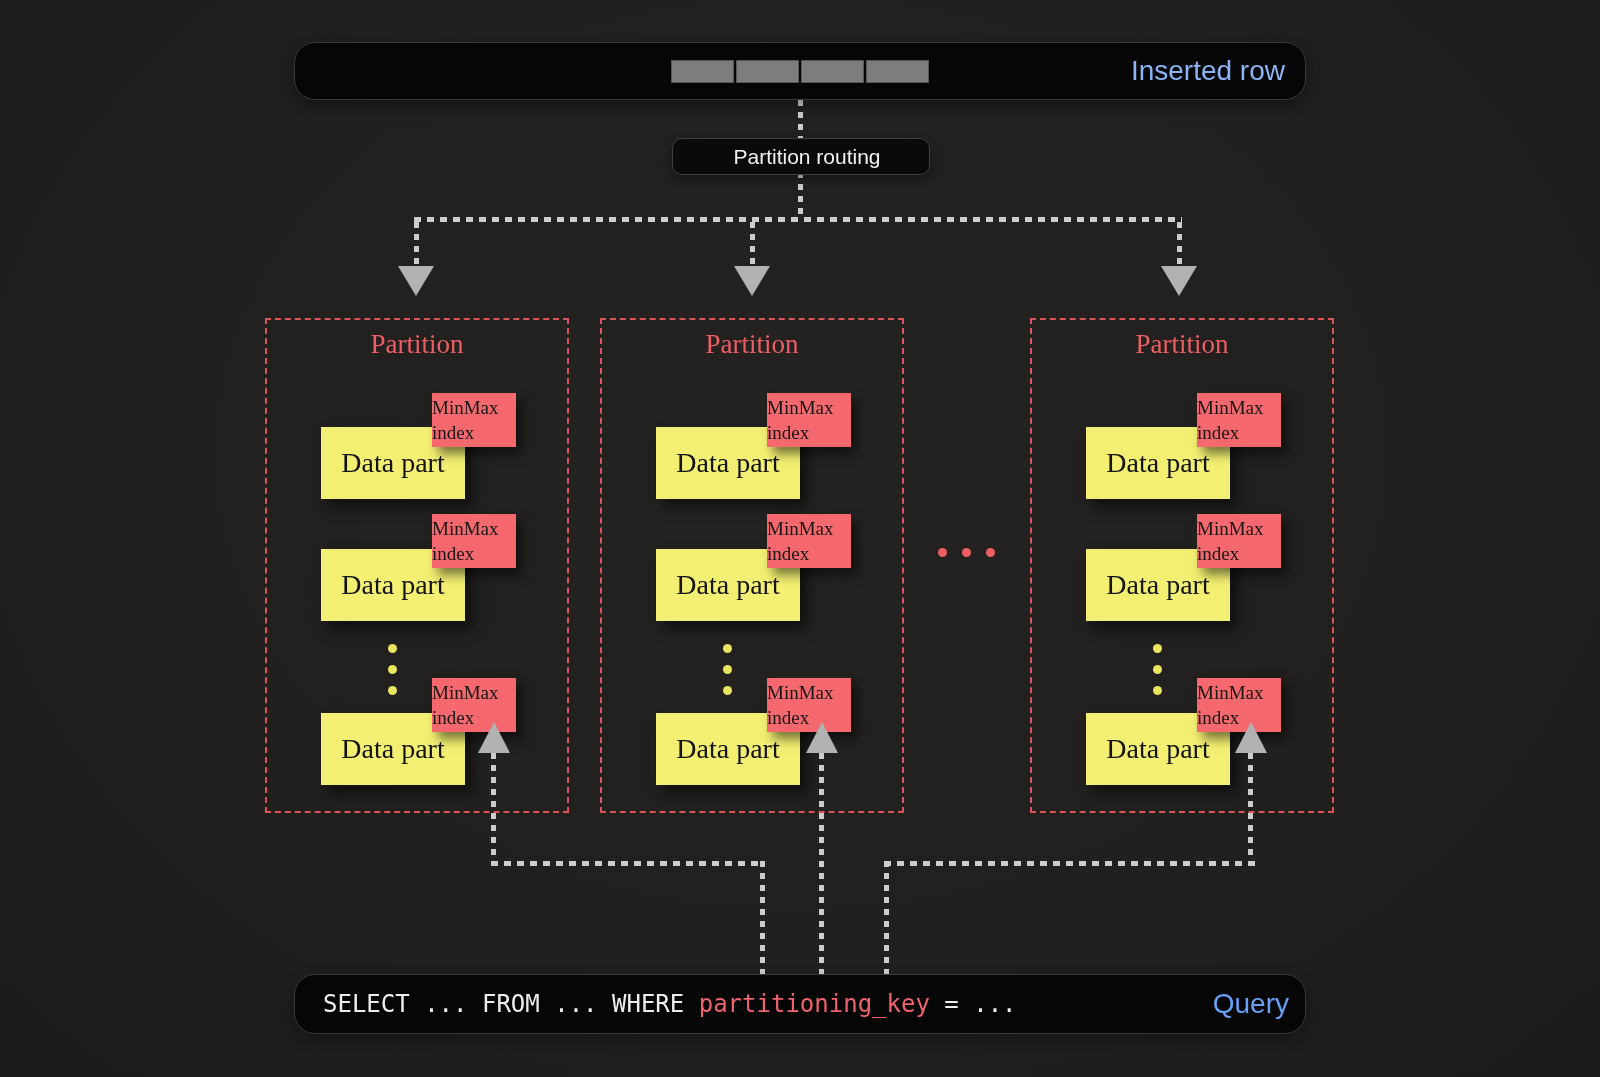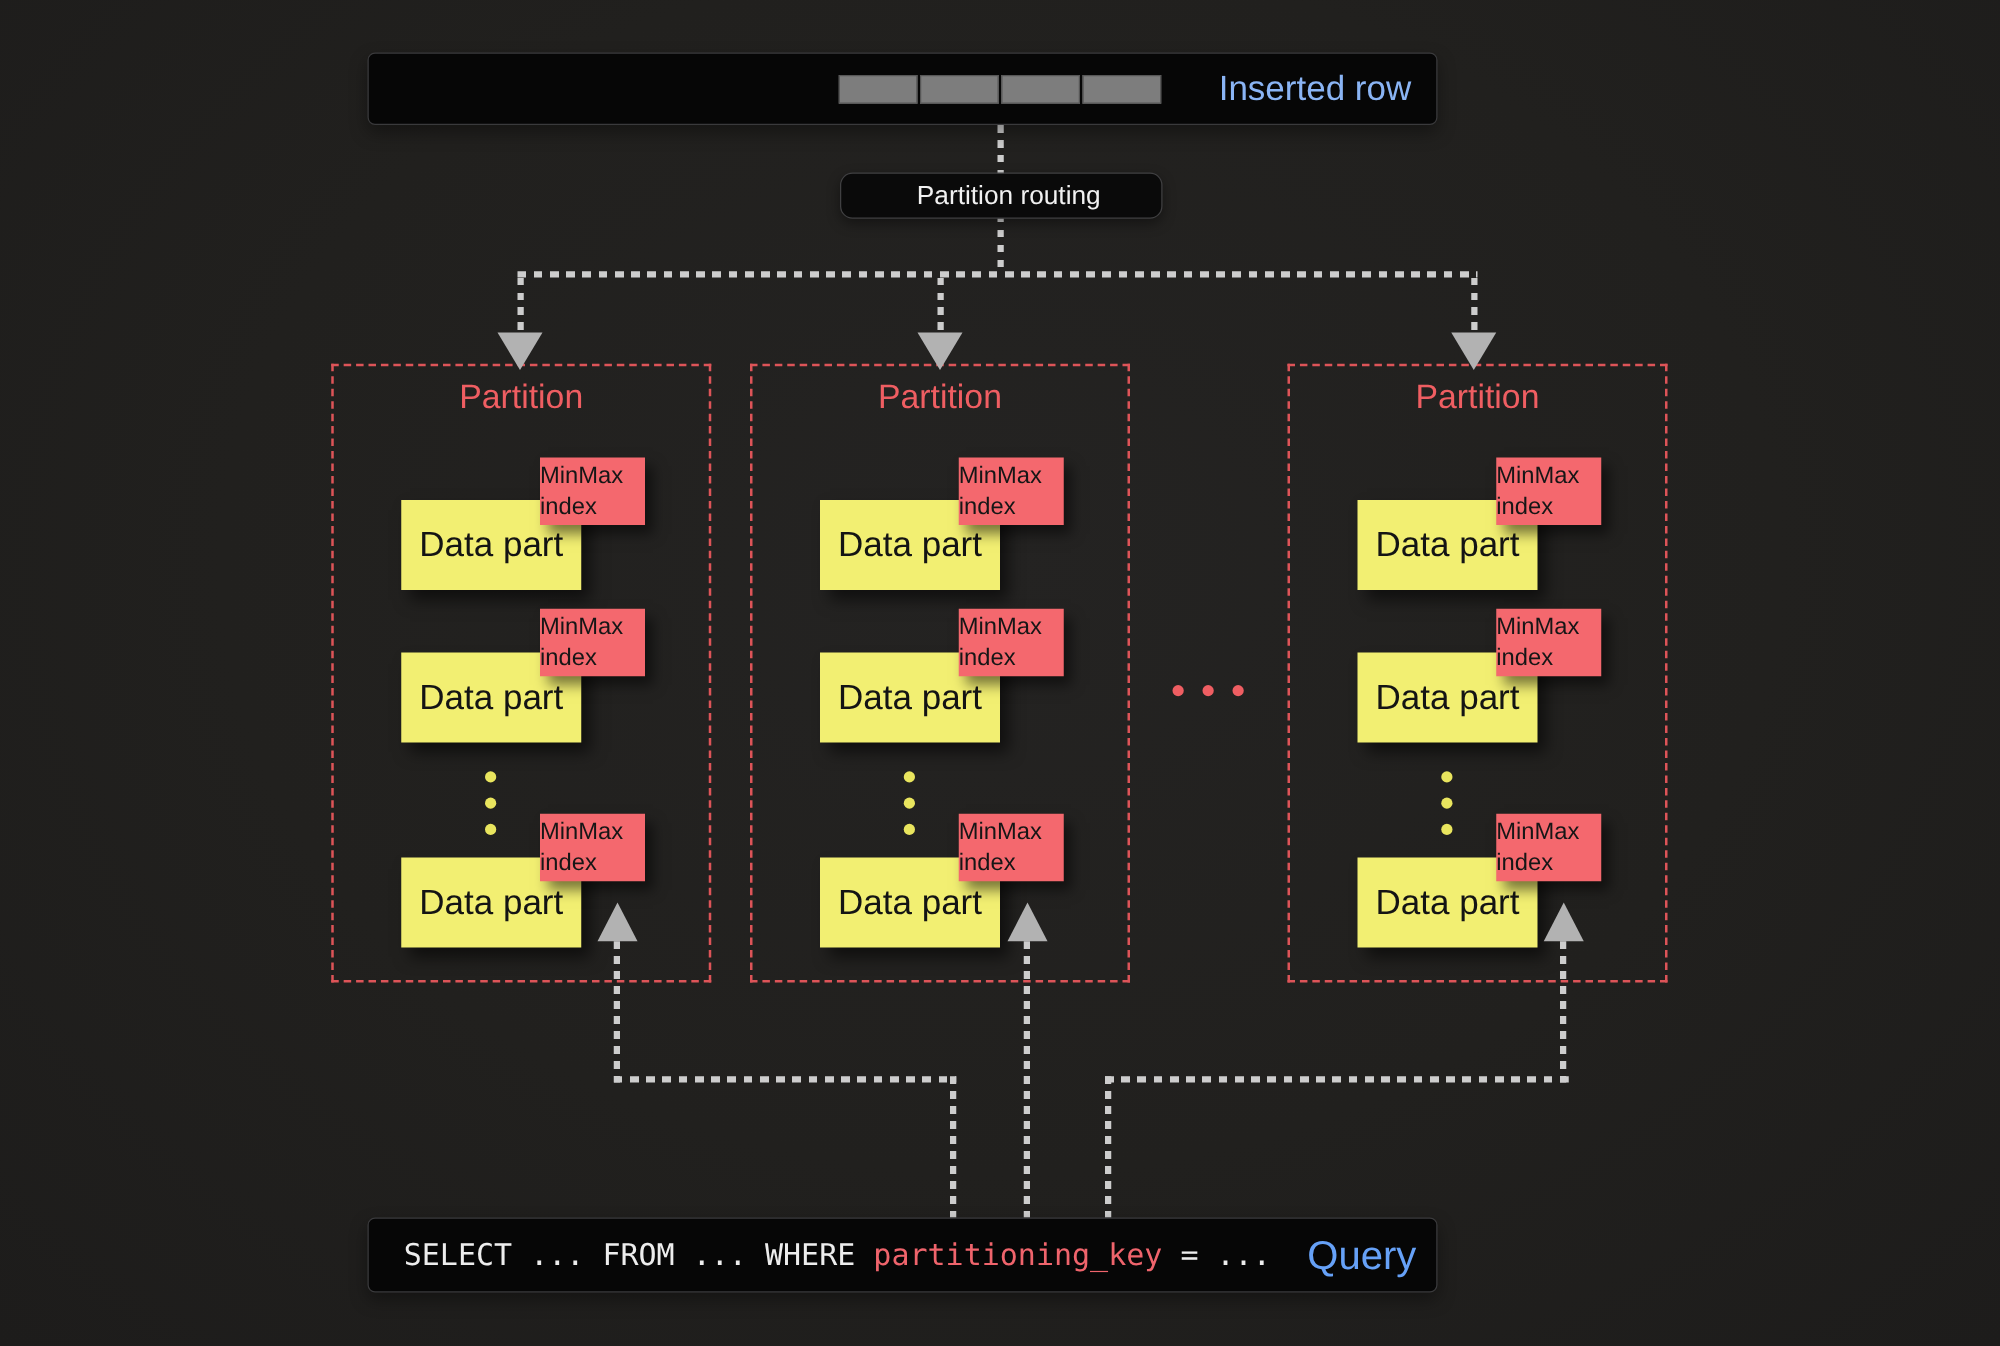--- a/index.html
+++ b/index.html
@@ -2,30 +2,30 @@
 <html><head>
 <meta charset="utf-8">
 <style>
   html,body{margin:0;padding:0;background:#191817;}
   .stage{
     position:relative;width:1600px;height:1077px;overflow:hidden;
     background:radial-gradient(ellipse at 50% 42%, #242322 0%, #21201e 55%, #1d1c1b 100%);
     font-family:"Liberation Sans", sans-serif;
   }
   
-  .bar{position:absolute;left:294px;width:856px;background:#060606;
-       border:1px solid #3a3a3c;border-radius:6px;z-index:4;
+  .bar{position:absolute;left:294px;width:1012px;background:#060606;
+       border:1px solid #3a3a3c;border-radius:21px;z-index:4;
        box-shadow:0 6px 14px rgba(0,0,0,.35);box-sizing:border-box;}
   .top-bar{top:42px;height:58px;}
   .query-bar{top:974px;height:60px;padding-left:36px;}
   .cells{position:absolute;left:376px;top:17px;width:258px;height:23px;display:flex;gap:2px;}
   .cell{flex:1;background:#7d7d7d;border:1px solid #575757;box-sizing:border-box;}
   .bar-label{position:absolute;top:0;}
   .inserted{right:20px;color:#8ab4f4;font-size:28px;line-height:56px;}
-  .querylbl{right:16px;color:#66a1f7;font-size:32px;line-height:58px;}
+  .querylbl{right:16px;color:#66a1f7;font-size:28px;line-height:58px;}
   .code{position:absolute;left:28px;top:0;line-height:58px;white-space:pre;
         font-family:"DejaVu Sans Mono", monospace;font-size:24px;color:#ededed;}
   .code .key{color:#ef646c;}
   
   .vline{position:absolute;width:5px;z-index:2;
     background-image:repeating-linear-gradient(to bottom,#cdcdcd 0 6px,transparent 6px 12px);}
   .hline{position:absolute;height:5px;z-index:2;
     background-image:repeating-linear-gradient(to right,#cdcdcd 0 7px,transparent 7px 13px);}
   .arrow-down{position:absolute;width:0;height:0;z-index:2;
     border-left:18px solid transparent;border-right:18px solid transparent;
@@ -33,22 +33,22 @@
   .arrow-up{position:absolute;width:0;height:0;z-index:2;
     border-left:16px solid transparent;border-right:16px solid transparent;
     border-bottom:31px solid #b2b2b2;}
   
   .label{position:absolute;background:#0a0a0a;border:1px solid #404042;border-radius:10px;
     display:flex;align-items:center;justify-content:center;color:#f1f1f1;font-size:21px;
     z-index:4;box-shadow:0 4px 10px rgba(0,0,0,.4);box-sizing:border-box;}
   .routing{left:672px;top:138px;width:258px;height:37px;padding-left:12px;}
   .pruning{left:694px;top:897px;width:258px;height:37px;}
   
-  .partition{position:absolute;top:291px;width:304px;height:495px;z-index:1;
-    border:2px dashed #dd5458;box-sizing:border-box;}
+  .partition{position:absolute;top:318px;width:304px;height:495px;z-index:1;
+    border:2px dashed #dd5458;box-sizing:border-box;font-family:Liberation Serif, serif;}
   .p-title{position:absolute;top:9px;left:0;right:0;text-align:center;
     font-size:27px;color:#ef5e62;}
   .dp{position:absolute;left:54px;width:144px;height:72px;background:#f2ef72;
     box-shadow:7px 8px 12px rgba(0,0,0,.55);display:flex;align-items:center;
     justify-content:center;font-size:28px;color:#141414;z-index:1;}
   .dp1{top:107px;} .dp2{top:229px;} .dp3{top:393px;}
   .mm{position:absolute;left:165px;width:84px;height:54px;background:#f4686e;
     box-shadow:6px 7px 10px rgba(0,0,0,.5);z-index:2;
     font-size:19px;line-height:1.32;color:#161616;padding-top:2px;box-sizing:border-box;}
   .mm1{top:73px;} .mm2{top:194px;} .mm3{top:358px;}

